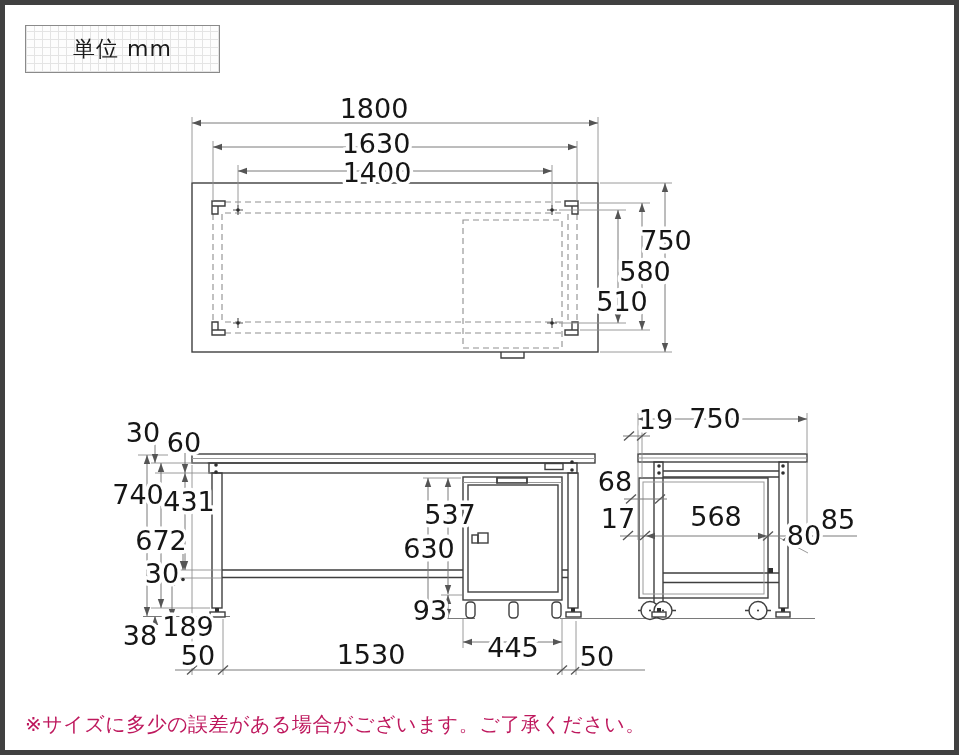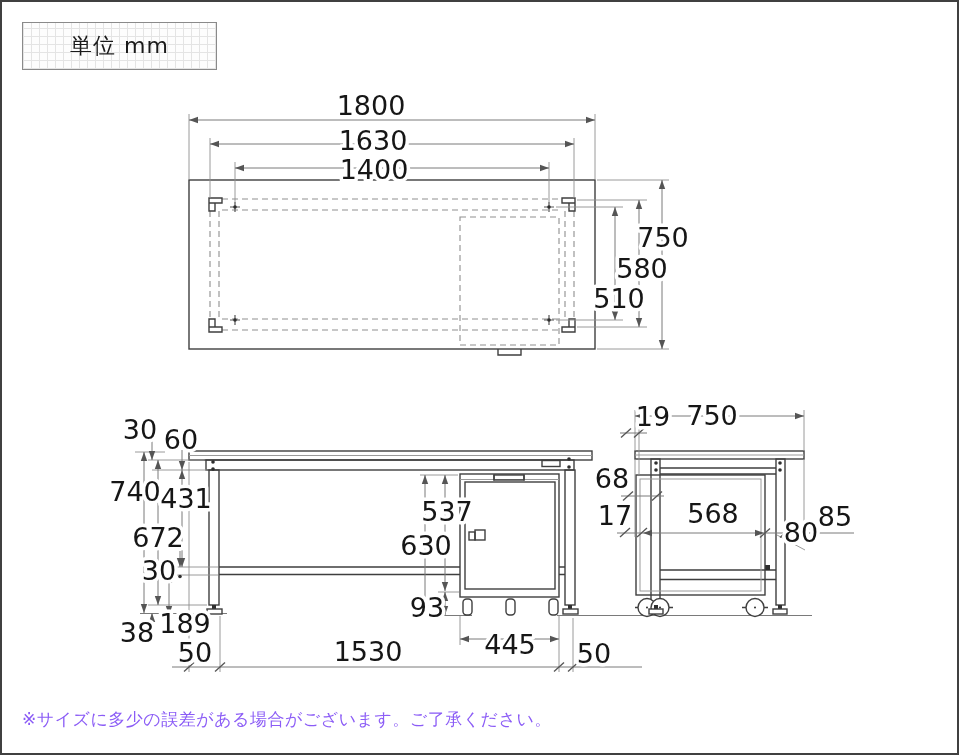--- a/index.html
+++ b/index.html
@@ -1,33 +1,33 @@
 <!DOCTYPE html>
 <html><head>
 <meta charset="utf-8">
 <style>
   html,body{margin:0;padding:0;background:#fff;}
   #stage{
     position:relative;width:959px;height:755px;background:#fff;
     font-family:"DejaVu Sans","Liberation Sans",sans-serif;
-    box-sizing:border-box;border:2px solid #404040;overflow:hidden;
+    box-sizing:border-box;border:5px solid #404040;overflow:hidden;
   }
   #unit-box{
     position:absolute;left:20px;top:20px;width:195px;height:48px;
     border:1px solid #8a8a8a;box-sizing:border-box;
     display:flex;align-items:center;justify-content:center;
     background-image:
       repeating-linear-gradient(0deg,#e4e4e4 0,#e4e4e4 1px,transparent 1px,transparent 8px),
       repeating-linear-gradient(90deg,#e4e4e4 0,#e4e4e4 1px,transparent 1px,transparent 8px);
     background-color:#fdfdfd;
     font-size:22px;color:#1a1a1a;letter-spacing:1px;
   }
   #note{
     position:absolute;left:20px;top:706px;
-    font-size:17px;color:#8b5cf6;letter-spacing:0.5px;
+    font-size:20px;color:#be185d;letter-spacing:0.5px;
   }
   svg{position:absolute;left:0;top:0;}
   .st{stroke:#3f3f3f;stroke-width:1.4;fill:none;}
   .stf{stroke:#3f3f3f;stroke-width:1.4;fill:#fff;}
   .lt{stroke:#9a9a9a;stroke-width:1;fill:none;}
   .dash{stroke:#8f8f8f;stroke-width:1.1;fill:none;stroke-dasharray:6 4;}
   .dim{stroke:#7a7a7a;stroke-width:1;fill:none;}
   .ext{stroke:#8f8f8f;stroke-width:0.9;fill:none;}
   .tick{stroke:#555;stroke-width:1.2;fill:none;}
   .dk{fill:#2e2e2e;stroke:none;}

